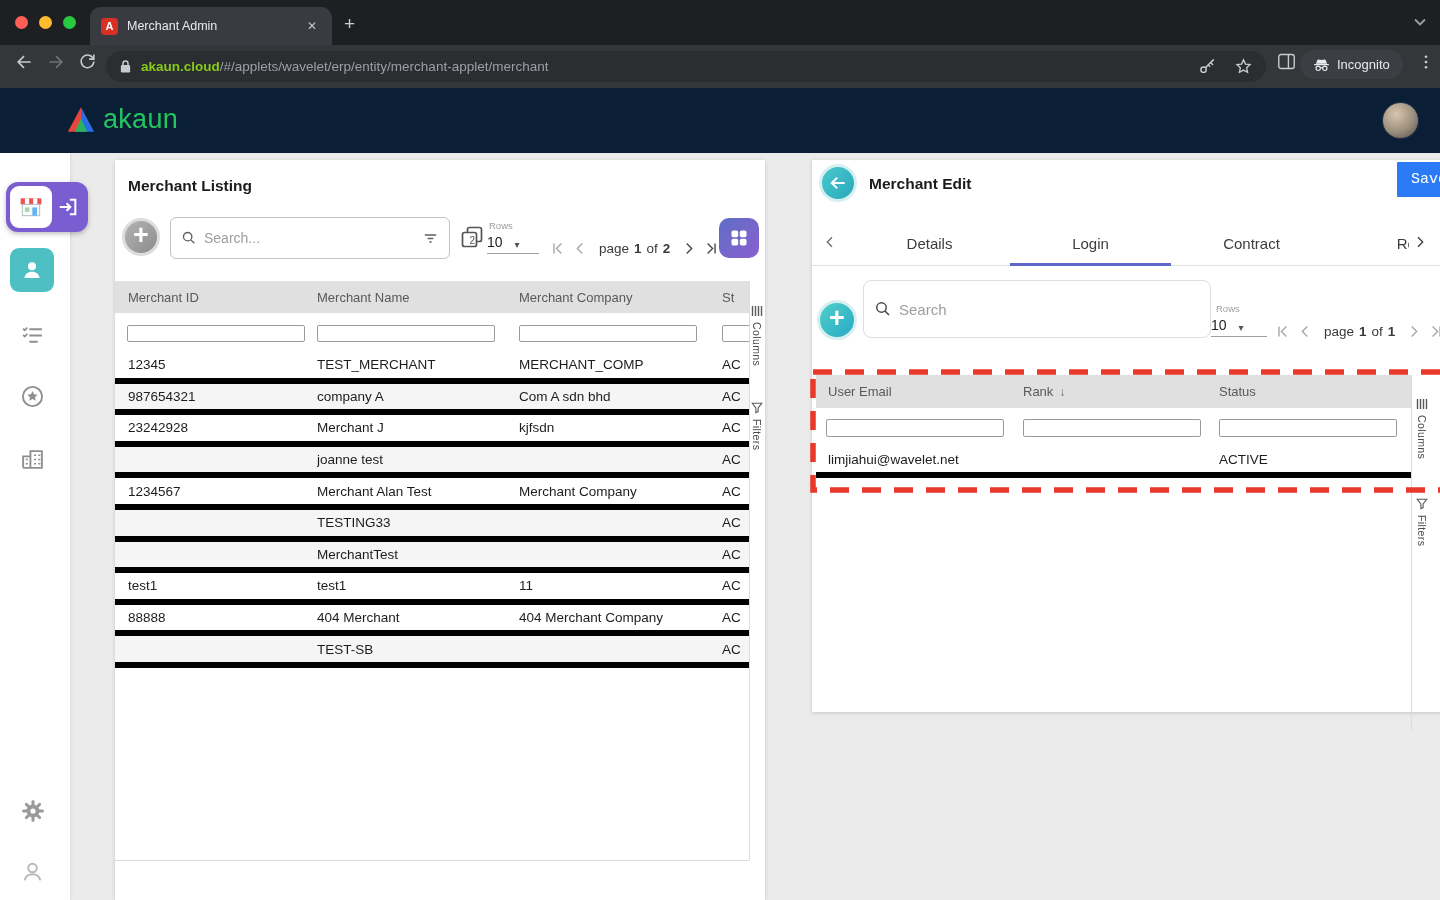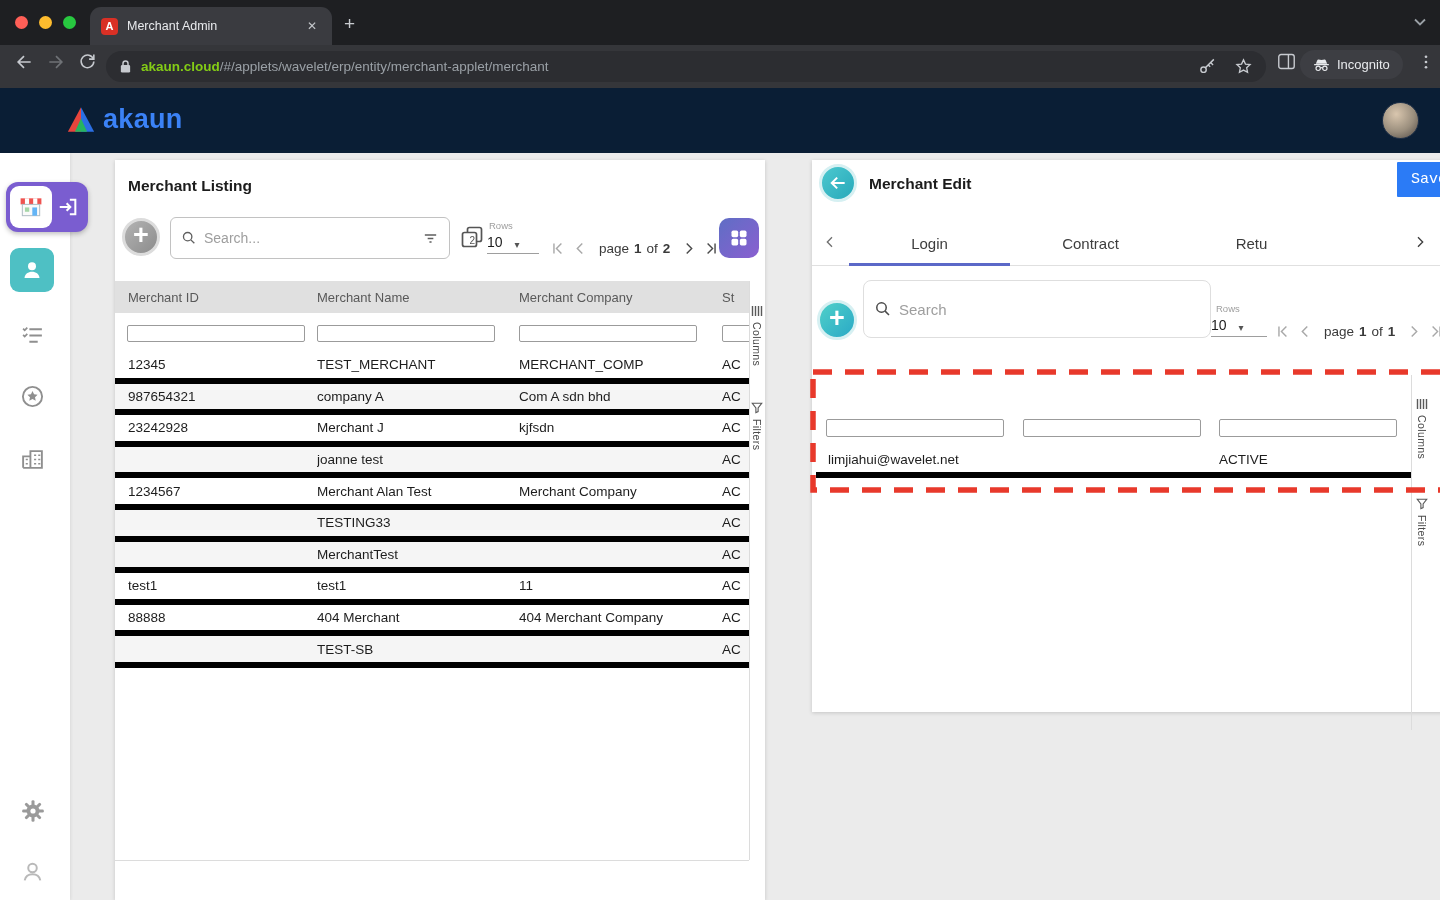--- a/index.html
+++ b/index.html
@@ -31,21 +31,21 @@
   .omni-right { margin-left:auto; display:flex; gap:17px; align-items:center; color:#c7cacf; }
   .panel-ic { position:absolute; left:1277px; top:53px; color:#c7cacf; }
   .incog-pill { position:absolute; left:1300px; top:50px; height:29px; background:#3d3e43;
                 border-radius:15px; display:flex; align-items:center; gap:7px; padding:0 13px;
                 color:#e8eaed; font-size:13px; }
   .dots-ic { position:absolute; left:1417px; top:53px; color:#c7cacf; }
 
   
   .appbar { position:absolute; top:88px; left:0; width:1440px; height:65px; background:#0a1e35; }
   .logo { position:absolute; left:66px; top:16px; display:flex; align-items:center; gap:7px; }
-  .logo-text { color:#3b82f6; font-size:27px; font-weight:bold; letter-spacing:.3px; }
+  .logo-text { color:#22c55e; font-size:27px; font-weight:normal; letter-spacing:.3px; }
   .avatar { position:absolute; right:21px; top:14px; width:37px; height:37px; border-radius:50%;
             background: radial-gradient(circle at 38% 32%, #d9c6ae, #9a8e7d 55%, #57504a 95%);
             border:1px solid #23334a; }
 
   
   .sidebar { position:absolute; left:0; top:153px; width:70px; height:747px; background:#fff;
              box-shadow:1px 0 3px rgba(0,0,0,.07); z-index:3; }
   .store-flyout { position:absolute; left:6px; top:29px; width:82px; height:50px; background:#7a5dd0;
                   border-radius:12px; display:flex; align-items:center; box-shadow:0 2px 5px rgba(0,0,0,.25); }
   .store-sq { width:42px; height:42px; background:#fff; border-radius:9px; margin-left:4px;
@@ -501,20 +501,21 @@
   <div class="panel-title" style="left:57px; top:15px">Merchant Edit</div>
   <button class="save-btn">Save</button>
 
   <div class="tabbar">
     <span class="tab-chev" style="left:10px">
       <svg width="16" height="16" viewBox="0 0 24 24">
           <path d="M15 5l-7 7 7 7" fill="none" stroke="currentColor" stroke-width="2"></path>
         </svg>
     </span>
     <div class="tabs-clip">
+      <div class="etab">Details</div>
       <div class="etab active">Login</div>
       <div class="etab">Contract</div>
       <div class="etab">Retu</div>
     </div>
     <span class="tab-chev" style="left:600px; color:#3d3d3d">
       <svg width="16" height="16" viewBox="0 0 24 24">
           <path d="M9 5l7 7-7 7" fill="none" stroke="currentColor" stroke-width="2"></path>
         </svg>
     </span>
   </div>
@@ -561,20 +562,25 @@
           <path d="M9.5 5l7 7-7 7" fill="none" stroke="currentColor" stroke-width="2"></path>
         </svg>
       </span>
     <span class="dim">
         <svg width="17" height="17" viewBox="0 0 24 24">
           <path d="M6.5 5l7 7-7 7M17 5v14" fill="none" stroke="currentColor" stroke-width="2"></path>
         </svg>
       </span>
   </div>
 
+  <div class="thead rt-head">
+    <div class="th rt-c1">User Email</div>
+    <div class="th rt-c2"><span>Rank</span><span class="sort-arrow">↓</span></div>
+    <div class="th rt-c3">Status</div>
+  </div>
   <div class="tfilter rt-filter">
     <div class="rt-c1" style="padding-left:10px"><input class="flt" style="width: 178px; height: 18px;"></div>
     <div class="rt-c2"><input class="flt" style="width: 178px; height: 18px;"></div>
     <div class="rt-c3"><input class="flt" style="width: 178px; height: 18px;"></div>
   </div>
   <div class="trows rt-rows">
     <div class="trow rt-row">
       <div class="td rt-c1">limjiahui@wavelet.net</div>
       <div class="td rt-c2"></div>
       <div class="td rt-c3">ACTIVE</div>

